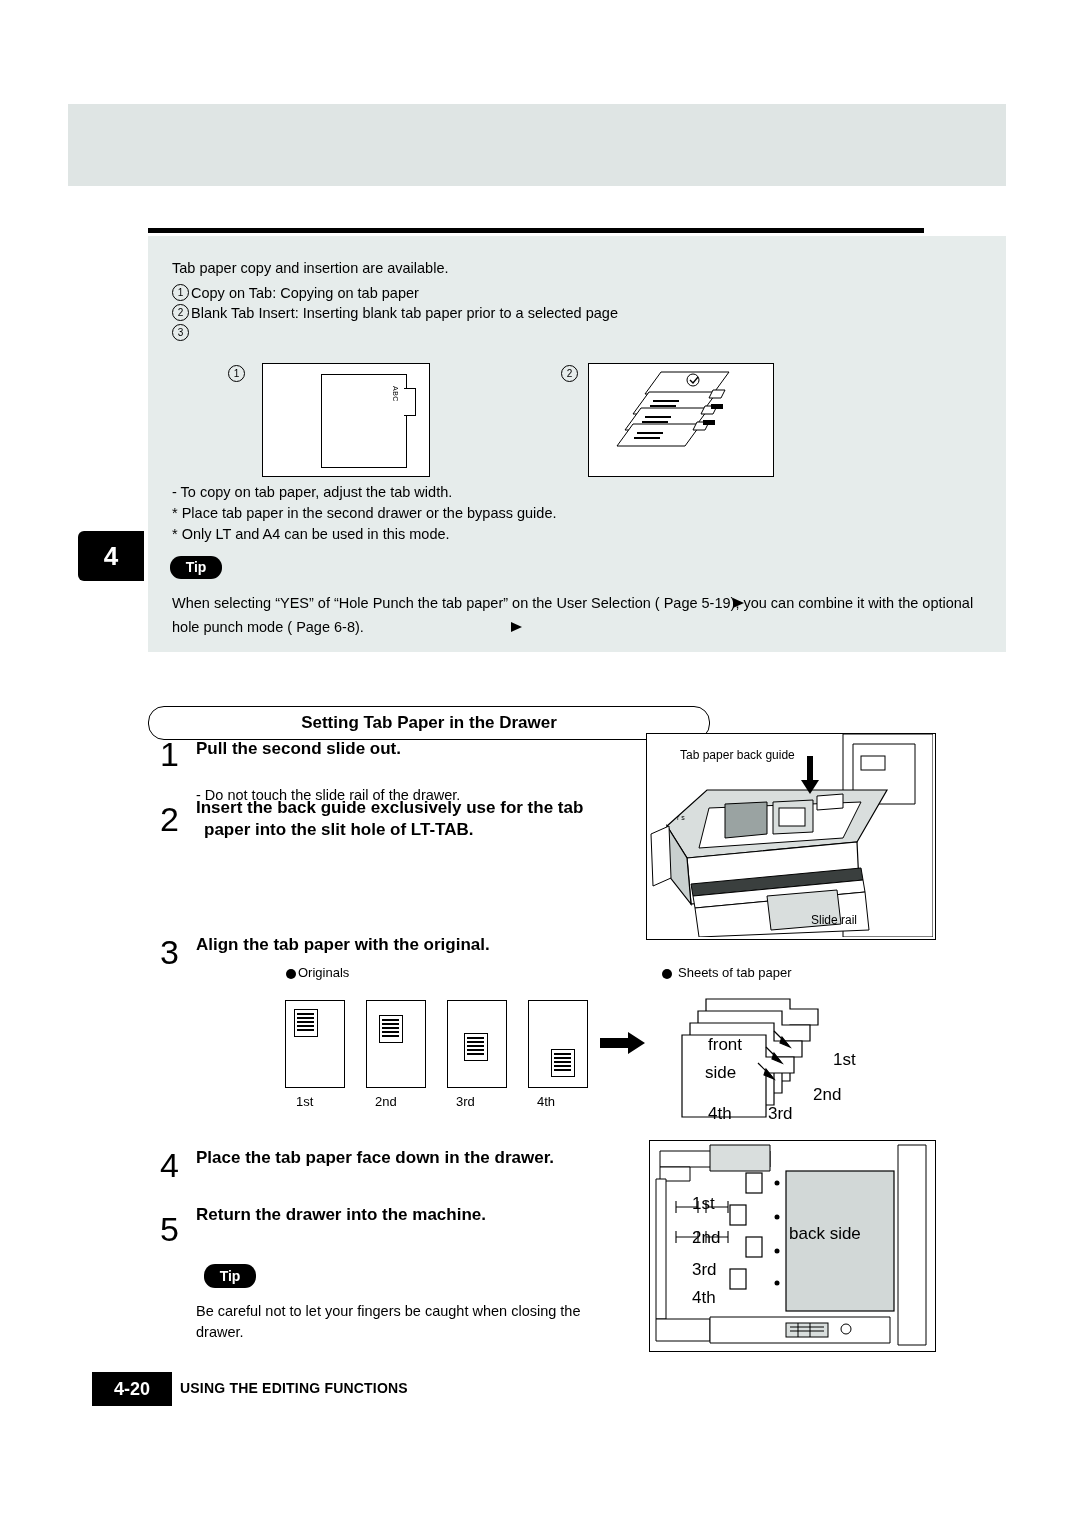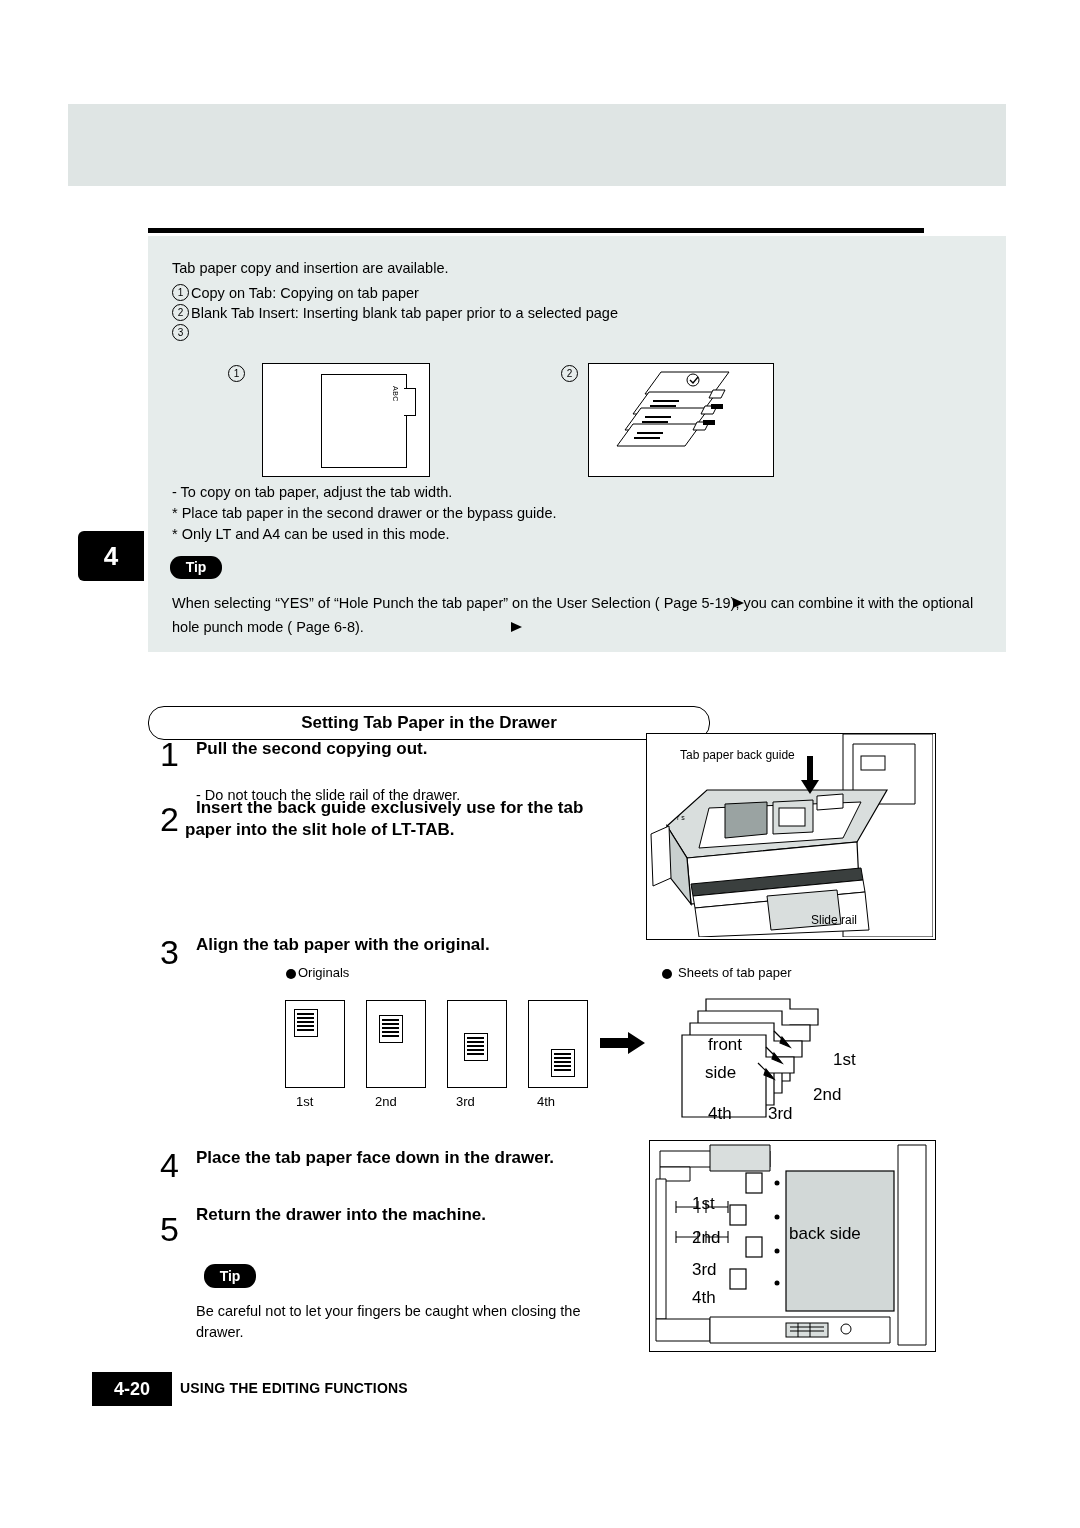--- a/index.html
+++ b/index.html
@@ -187,26 +187,26 @@
 
   <div class="chapter-tab">
     <span>4</span>
   </div>
 
   <div class="section-pill">
     <div class="section-pill-label">Setting Tab Paper in the Drawer</div>
   </div>
 
   <div class="step-num" style="left:160px; top:735px;">1</div>
-  <div class="step-title" style="left:196px; top:739px;">Pull the second copying out.</div>
+  <div class="step-title" style="left:196px; top:739px;">Pull the second slide out.</div>
   <div class="step-sub" style="left:196px; top:762px;margin-top:25px;">-  Do not touch the slide rail of the drawer.</div>
 
   <div class="step-num" style="left:160px; top:800px;">2</div>
   <div class="step-title" style="left:196px; top:798px;">Insert the back guide exclusively use for the tab</div>
-  <div class="step-title" style="left:185px; top:820px;">paper into the slit hole of LT-TAB.</div>
+  <div class="step-title" style="left:204px; top:820px;">paper into the slit hole of LT-TAB.</div>
 
   <div class="illus" style="left:646px; top:733px; width:288px; height:205px;">
     <svg width="286" height="203" viewBox="0 0 286 203">
 
       <polygon points="196,0 286,0 286,203 196,203" fill="#ffffff" stroke="#000" stroke-width="1"></polygon>
       <polygon points="206,10 268,10 268,70 206,70" fill="#fff" stroke="#000" stroke-width="1"></polygon>
       <rect x="214" y="22" width="24" height="14" fill="#fff" stroke="#000"></rect>
 
       <polygon points="20,92 60,56 240,56 210,108 40,124" fill="#d9dedd" stroke="#000" stroke-width="1.2"></polygon>
       <polygon points="40,124 210,108 212,150 44,170" fill="#fff" stroke="#000" stroke-width="1.2"></polygon>

